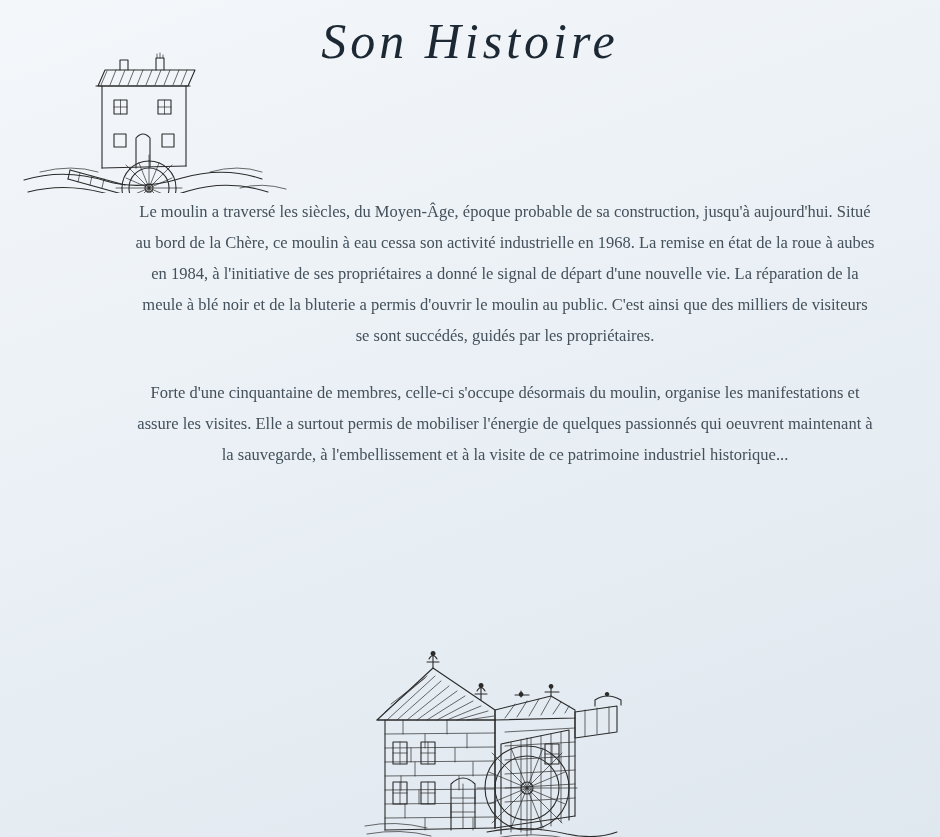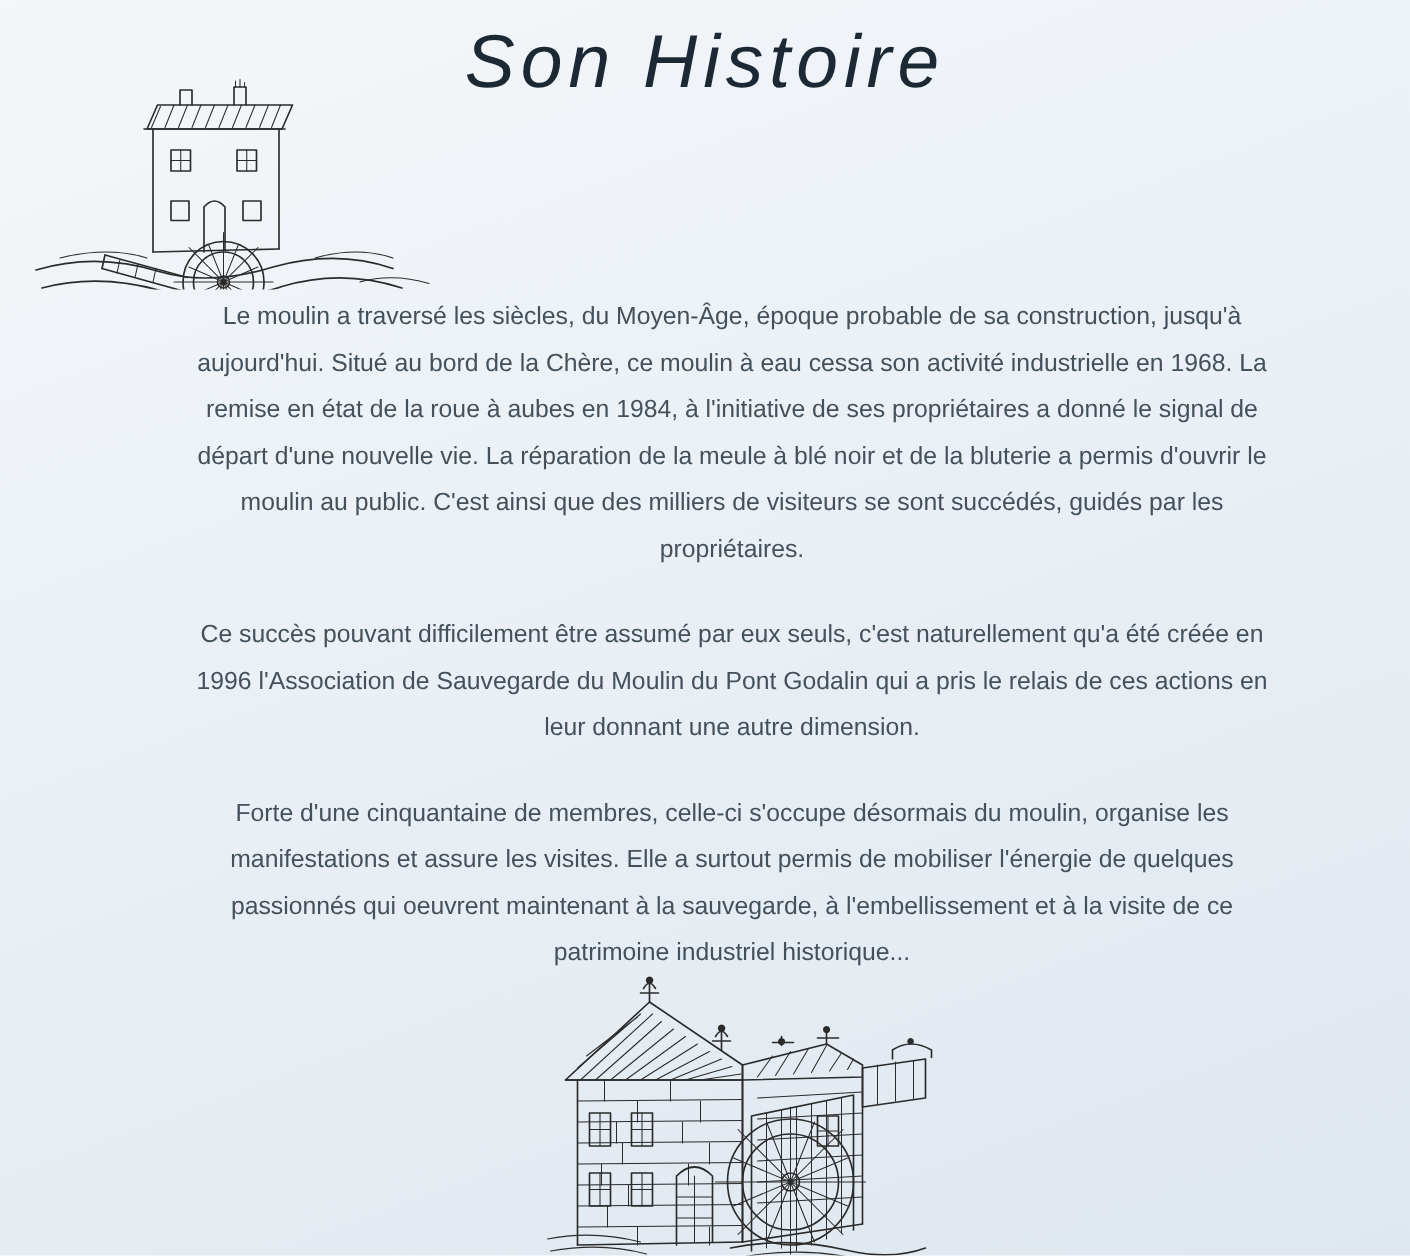--- a/index.html
+++ b/index.html
@@ -12,21 +12,21 @@
     background: linear-gradient(160deg, #f4f7fa 0%, #eaf0f5 45%, #dfe7ef 100%);
     font-family: "Liberation Sans", sans-serif;
     color: #3b4750;
     overflow: hidden;
     position: relative;
   }
 
   
   .page-title {
     text-align: center;
-    font-family: Liberation Sans, sans-serif;
+    font-family: Liberation Serif, serif;
     font-style: italic;
     font-weight: 400;
     font-size: 50px;
     letter-spacing: 4px;
     color: #1c2833;
     margin: 14px 0 0 0;
     padding: 0;
     line-height: 1.1;
   }
 
@@ -36,23 +36,24 @@
     left: 10px;
     top: 48px;
     width: 300px;
     height: 145px;
   }
 
   
   .article {
     position: absolute;
     top: 196px;
-    left: 118px;
+    left: 135px;
     width: 740px;
     text-align: center;
+    font-family: Liberation Serif, serif;
   }
   .article p {
     margin: 0 0 26px 0;
     font-size: 16.5px;
     line-height: 31px;
     color: #44505a;
   }
   .article p:last-child {
     margin-bottom: 4px;
   }
@@ -115,21 +116,20 @@
     <path class="ink-thin" d="M30 124 Q62 116 88 124 M200 124 Q228 116 252 124"></path>
     <path class="ink" d="M88 172 Q140 166 192 173"></path>
     <path class="ink" d="M88 172 L88 160 M192 173 L192 160"></path>
     <path class="ink-thin" d="M36 156 Q70 150 102 157 M210 155 Q240 149 270 157"></path>
     <path class="ink-thin" d="M230 140 Q252 134 276 141 M250 150 Q268 145 290 151"></path>
   </svg>
 </div>
 
 <div class="article">
   <p>Le moulin a traversé les siècles, du Moyen-Âge, époque probable de sa construction, jusqu'à aujourd'hui. Situé au bord de la Chère, ce moulin à eau cessa son activité industrielle en 1968. La remise en état de la roue à aubes en 1984, à l'initiative de ses propriétaires a donné le signal de départ d'une nouvelle vie. La réparation de la meule à blé noir et de la bluterie a permis d'ouvrir le moulin au public. C'est ainsi que des milliers de visiteurs se sont succédés, guidés par les propriétaires.</p>
-  <p>Ce succès pouvant difficilement être assumé par eux seuls, c'est naturellement qu'a été créée en 1996 l'Association de Sauvegarde du Moulin du Pont Godalin qui a pris le relais de ces actions en leur donnant une autre dimension.</p>
   <p>Forte d'une cinquantaine de membres, celle-ci s'occupe désormais du moulin, organise les manifestations et assure les visites. Elle a surtout permis de mobiliser l'énergie de quelques passionnés qui oeuvrent maintenant à la sauvegarde, à l'embellissement et à la visite de ce patrimoine industriel historique...</p>
 </div>
 
 <div class="mill-bottom">
   <svg viewBox="0 0 285 190" width="285" height="190" aria-hidden="true">
 
     <path class="ink" d="M22 72 L78 20 L140 62 L140 72 Z"></path>
     <path class="ink-thin" d="M32 72 L80 28 M42 72 L86 33 M52 72 L94 38 M62 72 L102 43 M72 72 L110 48 M82 72 L118 53 M92 72 L126 58 M102 72 L133 63 M112 72 L139 68"></path>
     <path class="ink-thin" d="M30 64 L72 28 M36 56 L70 30"></path>
     <path class="ink" d="M22 72 L140 72"></path>

